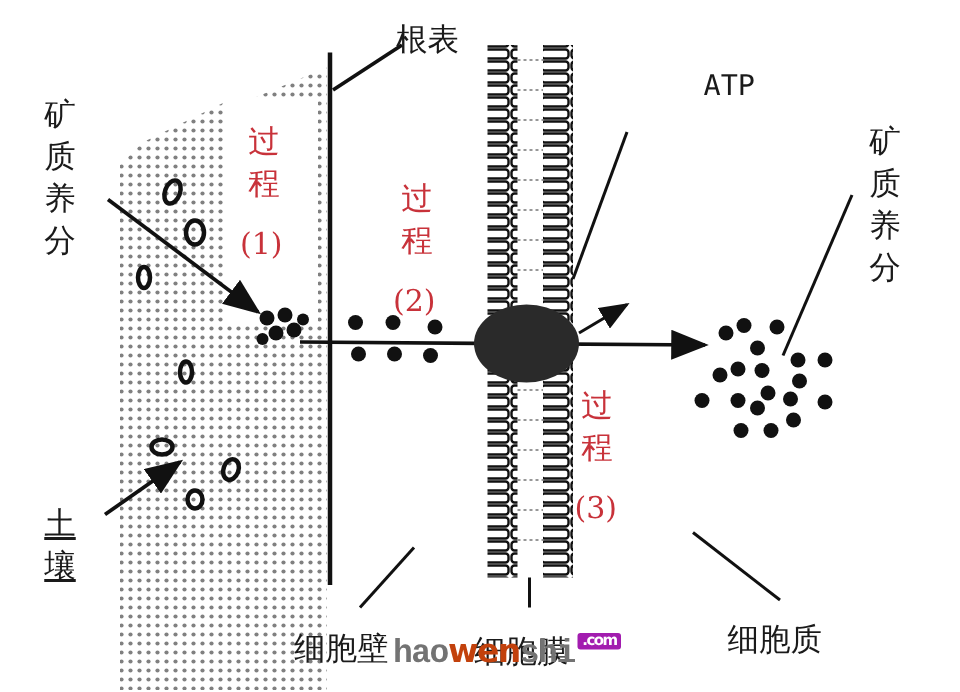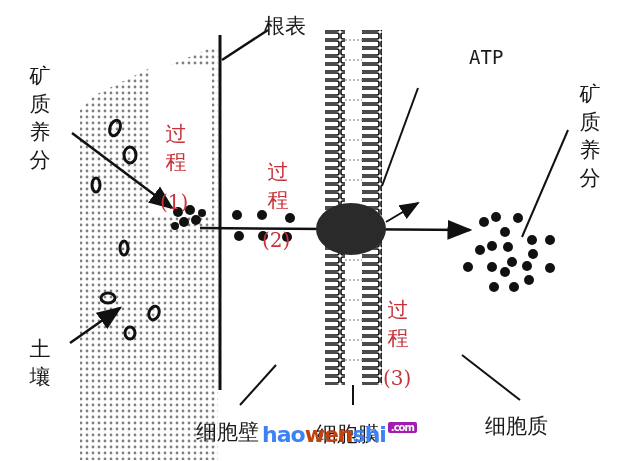--- a/index.html
+++ b/index.html
@@ -2,25 +2,25 @@
 <html><head>
 <meta charset="utf-8">
 <style>
   html, body { margin:0; padding:0; background:#ffffff; }
   body { width:640px; height:461px; overflow:hidden; position:relative;
          font-family:"DejaVu Serif","Liberation Serif",serif; }
   #stage { position:absolute; left:0; top:0; width:640px; height:461px; }
   svg { position:absolute; left:0; top:0; }
   .lbl { position:absolute; color:#1a1a1a; font-size:21px; line-height:1; white-space:nowrap; }
   .vlbl { position:absolute; color:#1a1a1a; font-size:21px; line-height:28px; width:24px; text-align:center; white-space:normal; word-break:break-all; }
-  .red { color:#c8323a;margin-top:40px; }
+  .red { color:#c8323a; }
   .mono { font-family:"DejaVu Sans Mono","Liberation Mono",monospace; font-size:19px;margin-left:48px; }
   .wm { position:absolute; left:262px; top:422px; font-family:"DejaVu Sans","Liberation Sans",sans-serif;
         font-weight:bold; font-size:22px; letter-spacing:-1px; }
-  .wm .o { color:#3b82f6; } .wm .b { color:#c2410c; }
+  .wm .o { color:#737373;font-family:Liberation Mono, monospace; } .wm .b { color:#c2410c; }
   .wm .com { font-size:10px; background:#a21caf; color:#fff; padding:0 3px; border-radius:2px; vertical-align:top; margin-left:2px; }
 </style>
 </head>
 <body>
 
 <div id="stage">
   <svg width="640" height="461" viewBox="0 0 640 461">
     <defs>
       <pattern id="soilDots" width="6" height="6" patternUnits="userSpaceOnUse">
         <circle cx="3" cy="3" r="1.4" fill="#808080"></circle>
@@ -125,21 +125,21 @@
     <line x1="568" y1="130" x2="522" y2="237" stroke="#111" stroke-width="2"></line>
 
     <line x1="276" y1="365" x2="240" y2="405" stroke="#111" stroke-width="2"></line>
     <line x1="462" y1="355" x2="520" y2="400" stroke="#111" stroke-width="2"></line>
   </svg>
 
   <div class="lbl" style="left:264px;top:16px;">根表</div>
 
   <div class="vlbl" style="left:28px;top:62px;">矿质养分</div>
   <div class="vlbl" style="left:578px;top:80px;">矿质养分</div>
-  <div class="vlbl" style="left:28px;top:335px;">土壤</div>
+  <div class="vlbl" style="left:28px;top:335px;text-decoration:underline;">土壤</div>
 
   <div class="vlbl red" style="left:164px;top:80px;">过程</div>
   <div class="lbl red" style="left:160px;top:152px;font-size:20px;">(1)</div>
 
   <div class="vlbl red" style="left:266px;top:118px;">过程</div>
   <div class="lbl red" style="left:262px;top:190px;font-size:20px;">(2)</div>
 
   <div class="vlbl red" style="left:386px;top:256px;">过程</div>
   <div class="lbl red" style="left:383px;top:328px;font-size:20px;">(3)</div>
 

